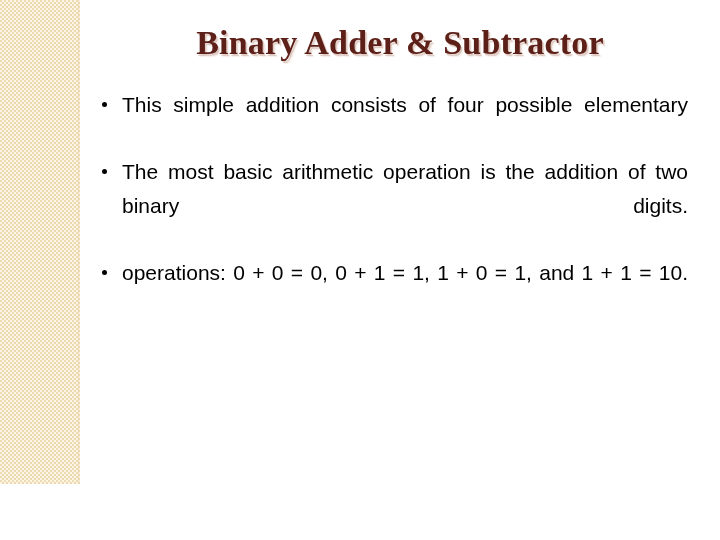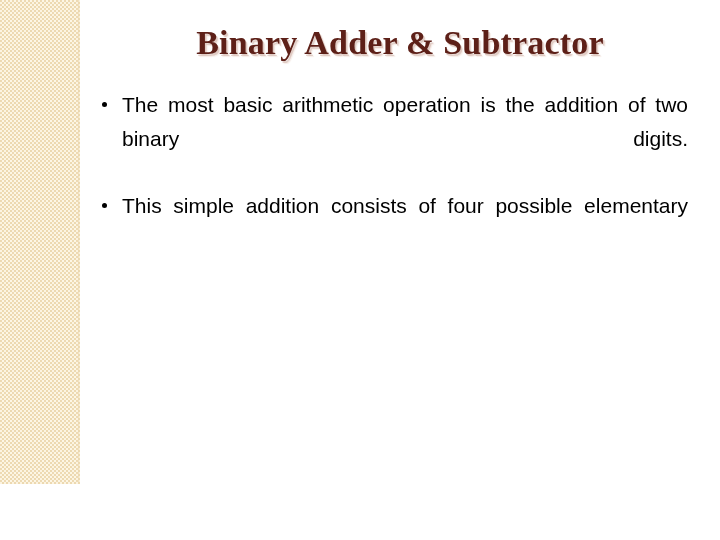--- a/index.html
+++ b/index.html
@@ -120,26 +120,30 @@
 
   <div class="title-area">
     <h1 class="slide-title">Binary Adder &amp; Subtractor</h1>
   </div>
 
   <div class="body-area">
     <ul class="bullets">
 
       <li>
         <span class="bullet-dot"></span>
+        <span class="li-text">This simple addition consists of four possible elementary</span>
+      </li>
+
+      <li>
+        <span class="bullet-dot"></span>
         <span class="li-text">The most basic arithmetic operation is the addition of two binary digits.</span>
       </li>
 
       <li>
         <span class="bullet-dot"></span>
-        <span class="li-text">This simple addition consists of four possible elementary</span>
+        <span class="li-text">operations: 0 + 0 = 0, 0 + 1 = 1, 1 + 0 = 1, and 1 + 1 = 10.</span>
       </li>
-
 
 
     </ul>
   </div>
 
 </div>
 
 </body></html>

